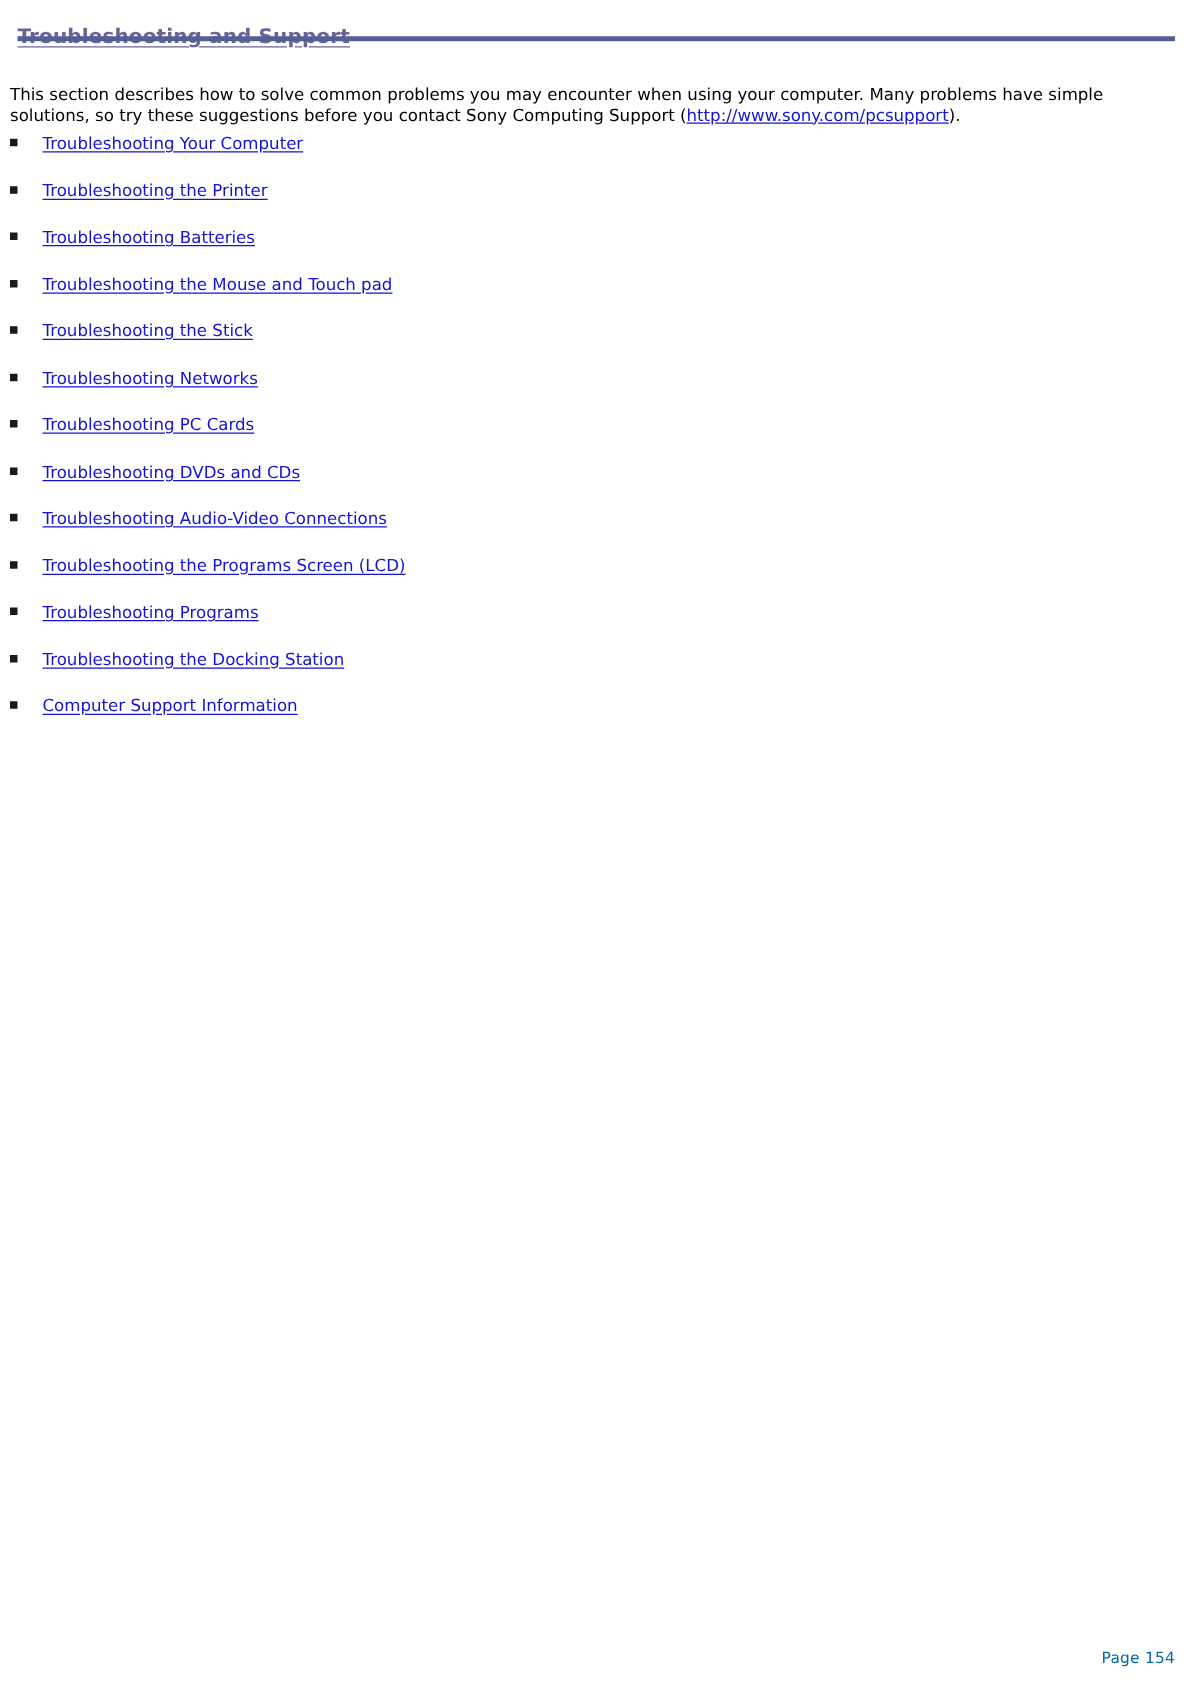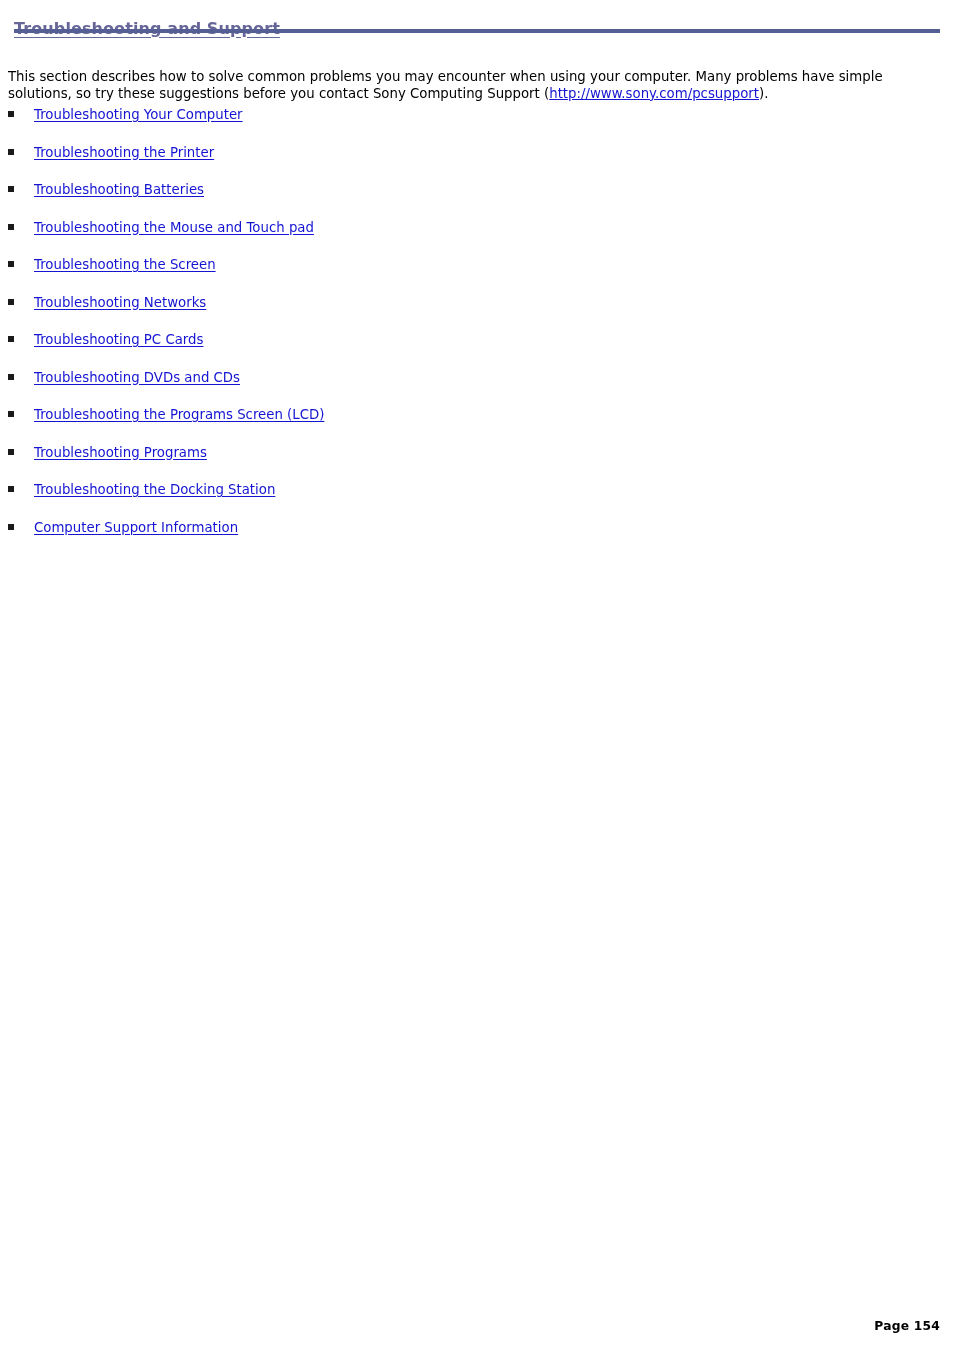--- a/index.html
+++ b/index.html
@@ -95,22 +95,22 @@
     text-underline-offset: 2px;
     white-space: nowrap;
   }
 
   
   .page-footer {
     position: absolute;
     right: 14px;
     bottom: 18px;
     font-size: 12.3px;
-    font-weight: bold;
-    color: #000000;
+    font-weight: normal;
+    color: #0369a1;
     letter-spacing: 0.2px;
     white-space: nowrap;
   }
 </style>
 </head>
 <body>
 
 <div class="page">
 
   <h1 class="doc-heading">Troubleshooting and Support</h1>
@@ -131,33 +131,37 @@
     <li class="toc-item">
       <span class="toc-bullet"></span>
       <a class="toc-link" href="#">Troubleshooting Batteries</a>
     </li>
     <li class="toc-item">
       <span class="toc-bullet"></span>
       <a class="toc-link" href="#">Troubleshooting the Mouse and Touch pad</a>
     </li>
     <li class="toc-item">
       <span class="toc-bullet"></span>
-      <a class="toc-link" href="#">Troubleshooting the Screen</a>
+      <a class="toc-link" href="#">Troubleshooting the Stick</a>
     </li>
     <li class="toc-item">
       <span class="toc-bullet"></span>
       <a class="toc-link" href="#">Troubleshooting Networks</a>
     </li>
     <li class="toc-item">
       <span class="toc-bullet"></span>
       <a class="toc-link" href="#">Troubleshooting PC Cards</a>
     </li>
     <li class="toc-item">
       <span class="toc-bullet"></span>
       <a class="toc-link" href="#">Troubleshooting DVDs and CDs</a>
+    </li>
+    <li class="toc-item">
+      <span class="toc-bullet"></span>
+      <a class="toc-link" href="#">Troubleshooting Audio-Video Connections</a>
     </li>
     <li class="toc-item">
       <span class="toc-bullet"></span>
       <a class="toc-link" href="#">Troubleshooting the Programs Screen (LCD)</a>
     </li>
     <li class="toc-item">
       <span class="toc-bullet"></span>
       <a class="toc-link" href="#">Troubleshooting Programs</a>
     </li>
     <li class="toc-item">

